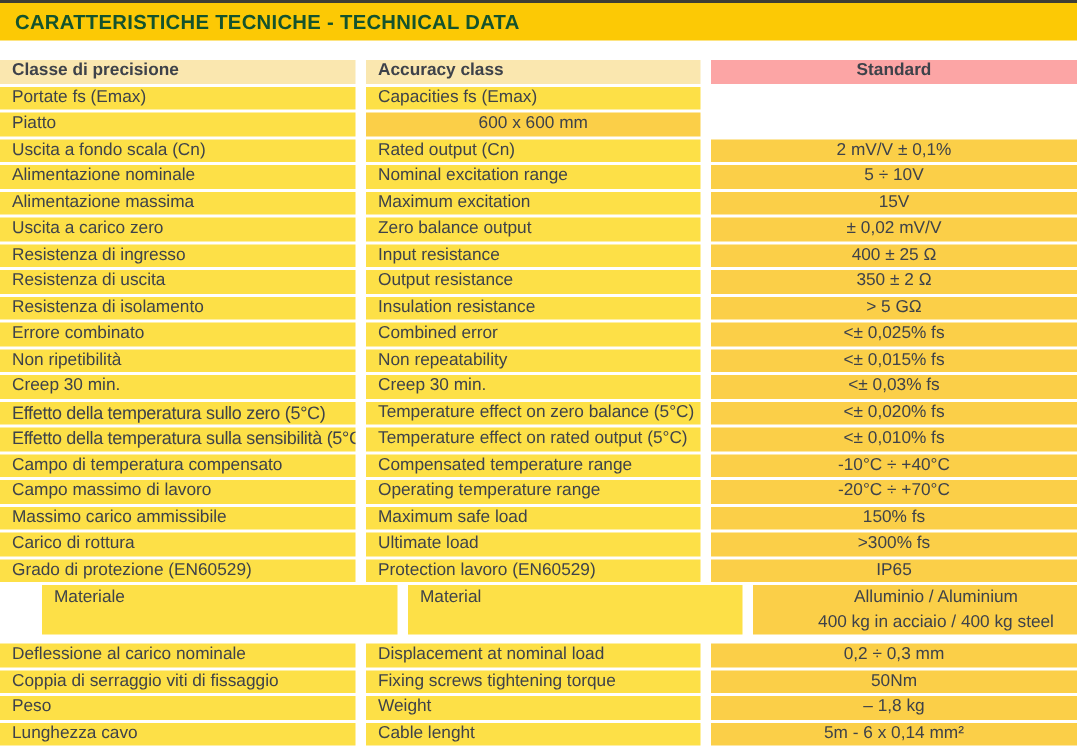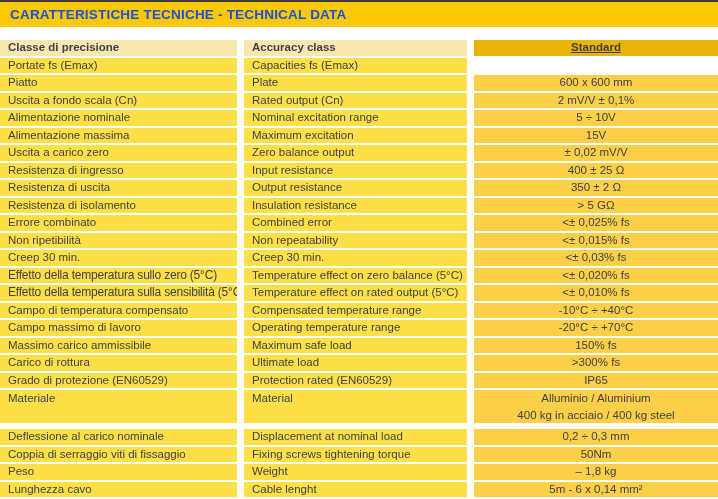--- a/index.html
+++ b/index.html
@@ -6,21 +6,21 @@
   body{
     width:718px;height:499px;
     background:#ffffff;
     font-family:"Liberation Sans","DejaVu Sans",sans-serif;
     position:relative;overflow:hidden;
   }
   .top-edge{height:2px;background:#3d3d35;}
   .title-bar{
     height:25px;line-height:25px;
     background:#fcc905;
-    color:#1d4ed8;
+    color:#14532d;
     font-size:13.5px;font-weight:bold;
     padding-left:10px;
     letter-spacing:0.2px;
   }
   .spec-table{
     position:absolute;top:40px;left:0;width:718px;
   }
   .row{
     display:grid;
     grid-template-columns:237px 223px 244px;
@@ -31,25 +31,25 @@
     height:15.5px;line-height:15.5px;
     font-size:11.5px;
     color:#3e424a;
     white-space:nowrap;overflow:hidden;
   }
   .cell.lbl{padding-left:8px;}
   .cell.it,.cell.en{background:#fde047;}
   .cell.val{background:#fbcf48;text-align:center;}
   .row.hdr .cell{font-weight:bold;}
   .row.hdr .cell.it,.row.hdr .cell.en{background:#fae7af;}
-  .row.hdr .cell.val{background:#eab308;text-decoration:underline;}
+  .row.hdr .cell.val{background:#fca5a5;}
   .row.tall .cell{height:33px;line-height:16px;}
   .row.tall .cell.val{display:flex;flex-direction:column;justify-content:space-between;}
   .row.tall .cell.val div{line-height:16.5px;}
-  .row.gap-after{margin-bottom:6px;}
+  .row.gap-after{margin-bottom:6px;padding-left:28px;}
   .cell.small{font-size:12px;letter-spacing:-0.2px;}
 </style>
 </head>
 <body>
 
 <div class="top-edge"></div>
 
 <div class="title-bar">
   <span>CARATTERISTICHE TECNICHE - TECHNICAL DATA</span>
 </div>
@@ -60,21 +60,20 @@
     <div class="cell en lbl">Accuracy class</div>
     <div class="cell val">Standard</div>
   </div>
   <div id="rows-container">
       <div class="row">
         <div class="cell it lbl">Portate fs (Emax)</div>
         <div class="cell en lbl">Capacities fs (Emax)</div>
       </div>
       <div class="row">
         <div class="cell it lbl">Piatto</div>
-        <div class="cell en lbl">Plate</div>
         <div class="cell val">600 x 600 mm</div>
       </div>
       <div class="row">
         <div class="cell it lbl">Uscita a fondo scala (Cn)</div>
         <div class="cell en lbl">Rated output (Cn)</div>
         <div class="cell val">2 mV/V ± 0,1%</div>
       </div>
       <div class="row">
         <div class="cell it lbl">Alimentazione nominale</div>
         <div class="cell en lbl">Nominal excitation range</div>
@@ -145,21 +144,21 @@
         <div class="cell en lbl">Maximum safe load</div>
         <div class="cell val">150% fs</div>
       </div>
       <div class="row">
         <div class="cell it lbl">Carico di rottura</div>
         <div class="cell en lbl">Ultimate load</div>
         <div class="cell val">&gt;300% fs</div>
       </div>
       <div class="row">
         <div class="cell it lbl">Grado di protezione (EN60529)</div>
-        <div class="cell en lbl">Protection rated (EN60529)</div>
+        <div class="cell en lbl">Protection lavoro (EN60529)</div>
         <div class="cell val">IP65</div>
       </div>
       <div class="row tall gap-after">
         <div class="cell it lbl">Materiale</div>
         <div class="cell en lbl">Material</div>
         <div class="cell val">
           <div>Alluminio / Aluminium</div>
           <div>400 kg in acciaio / 400 kg steel</div>
         </div>
       </div>

